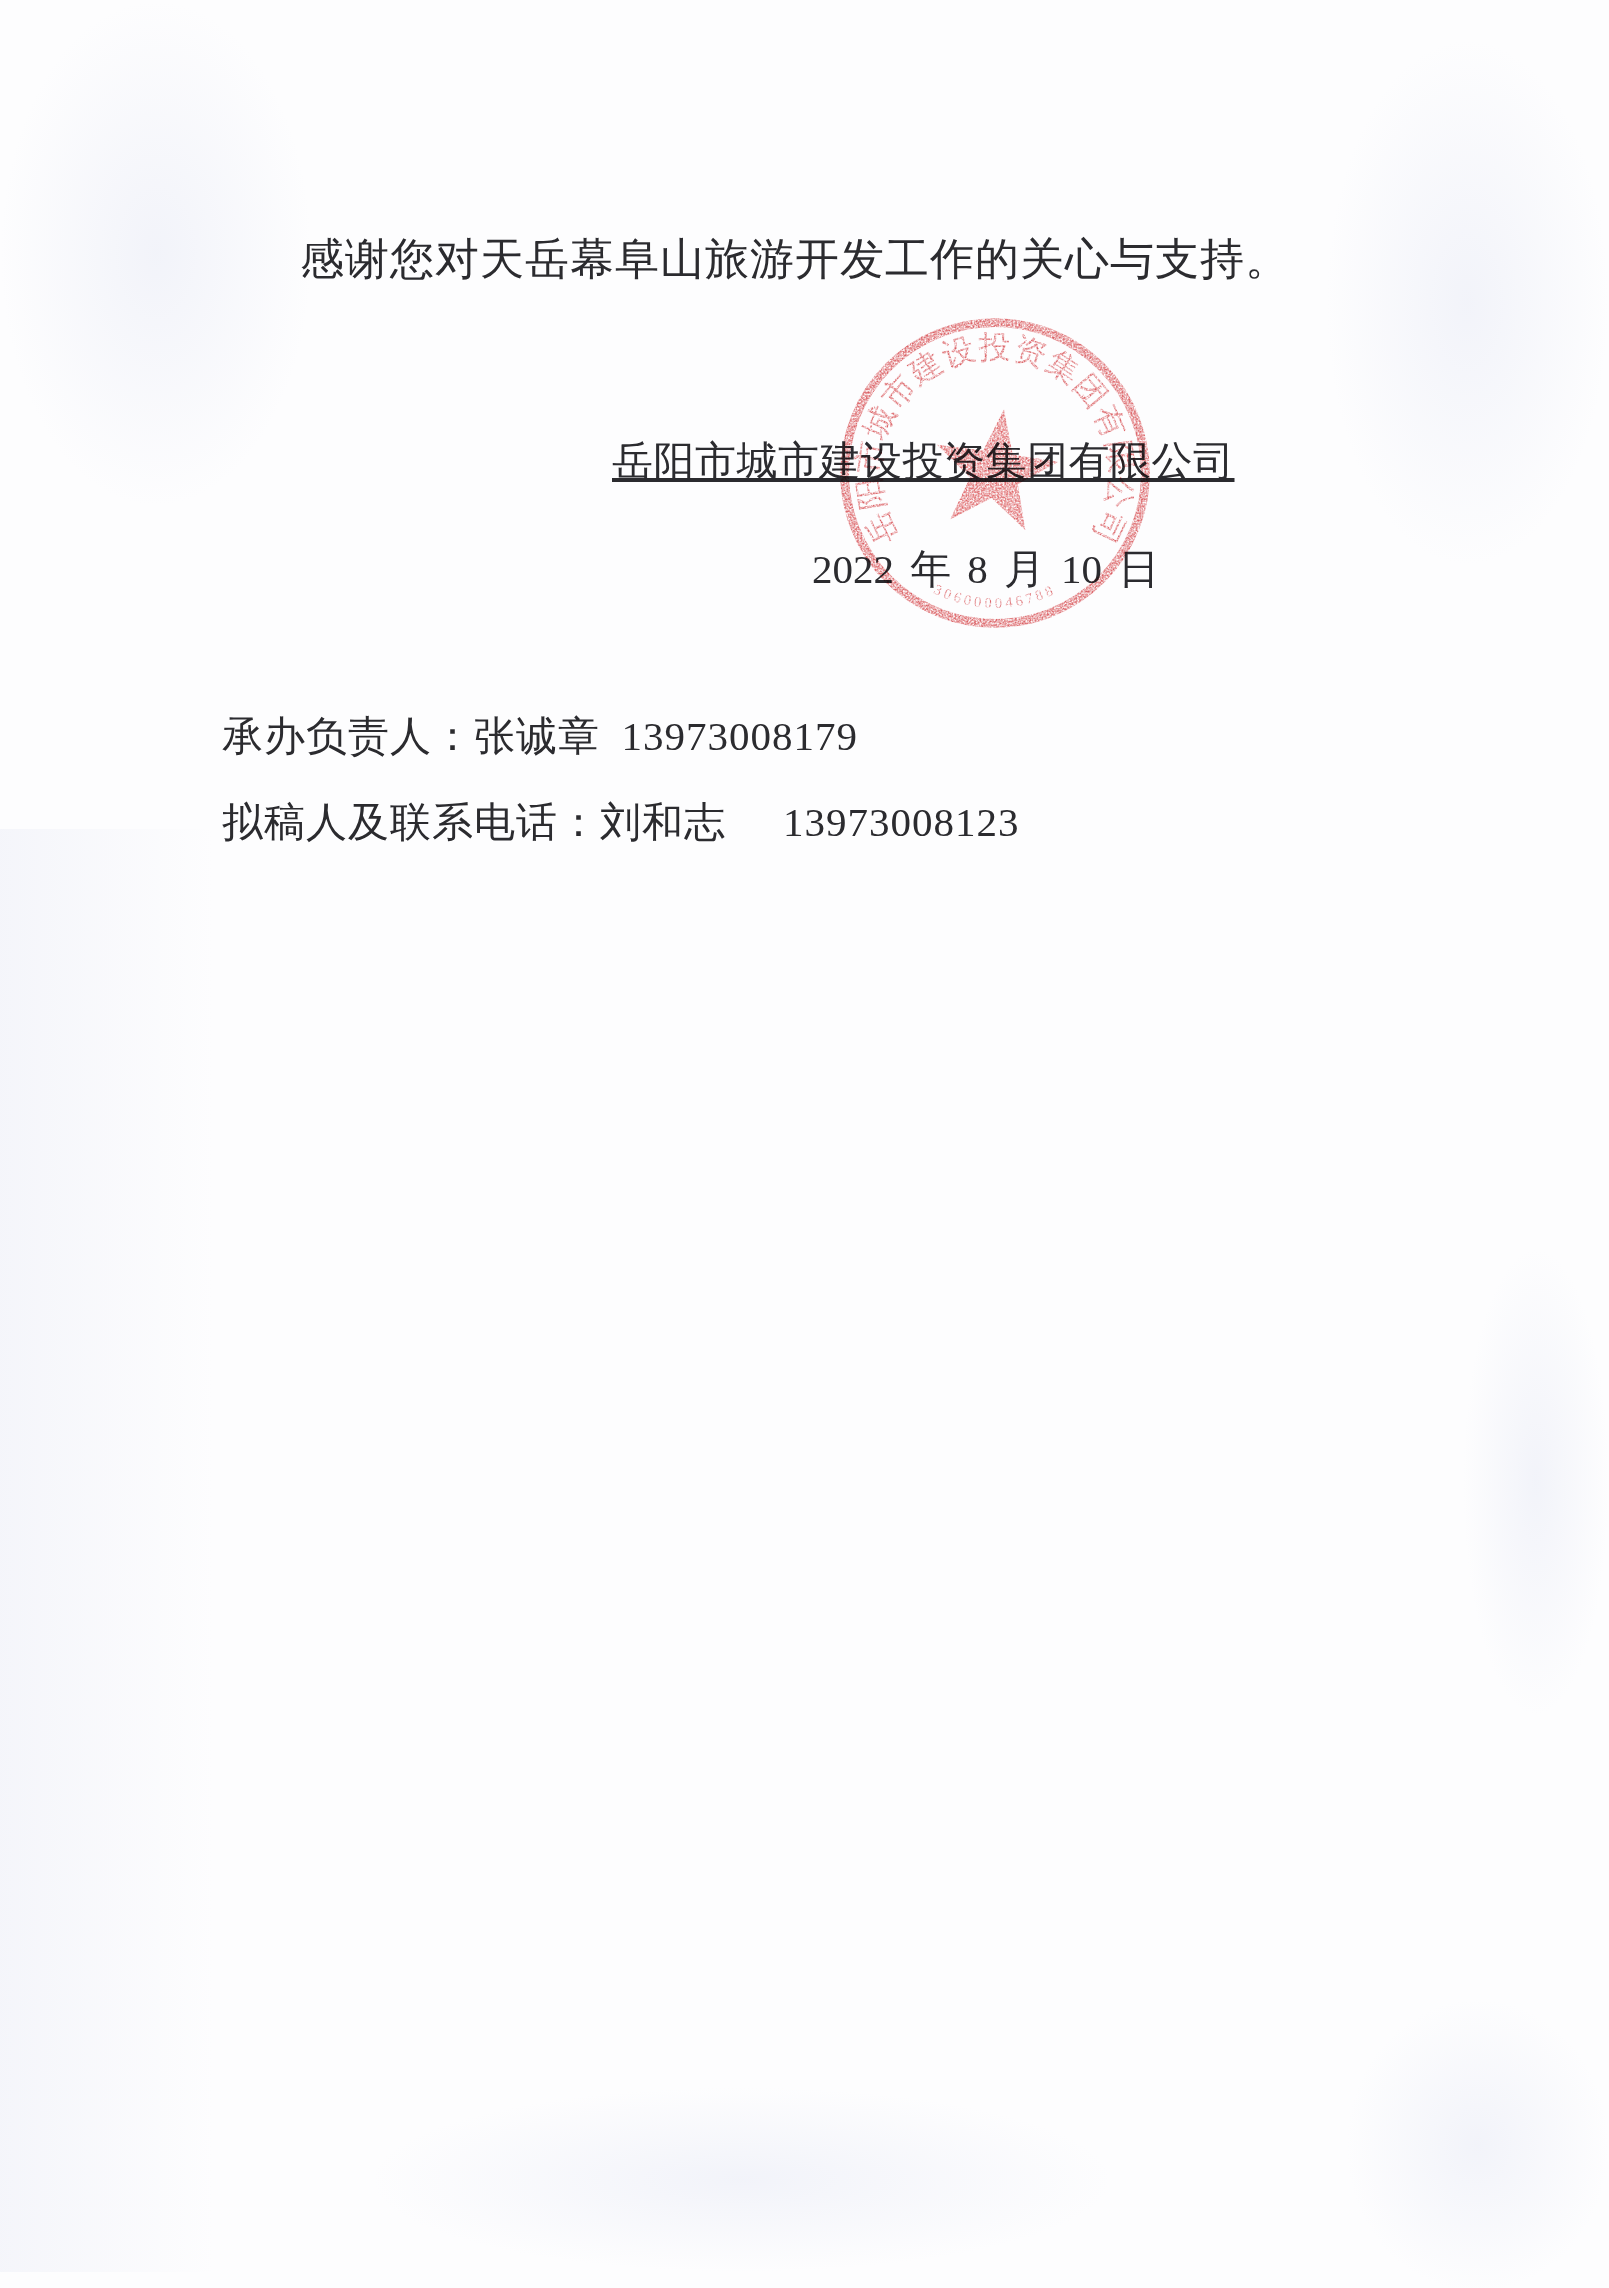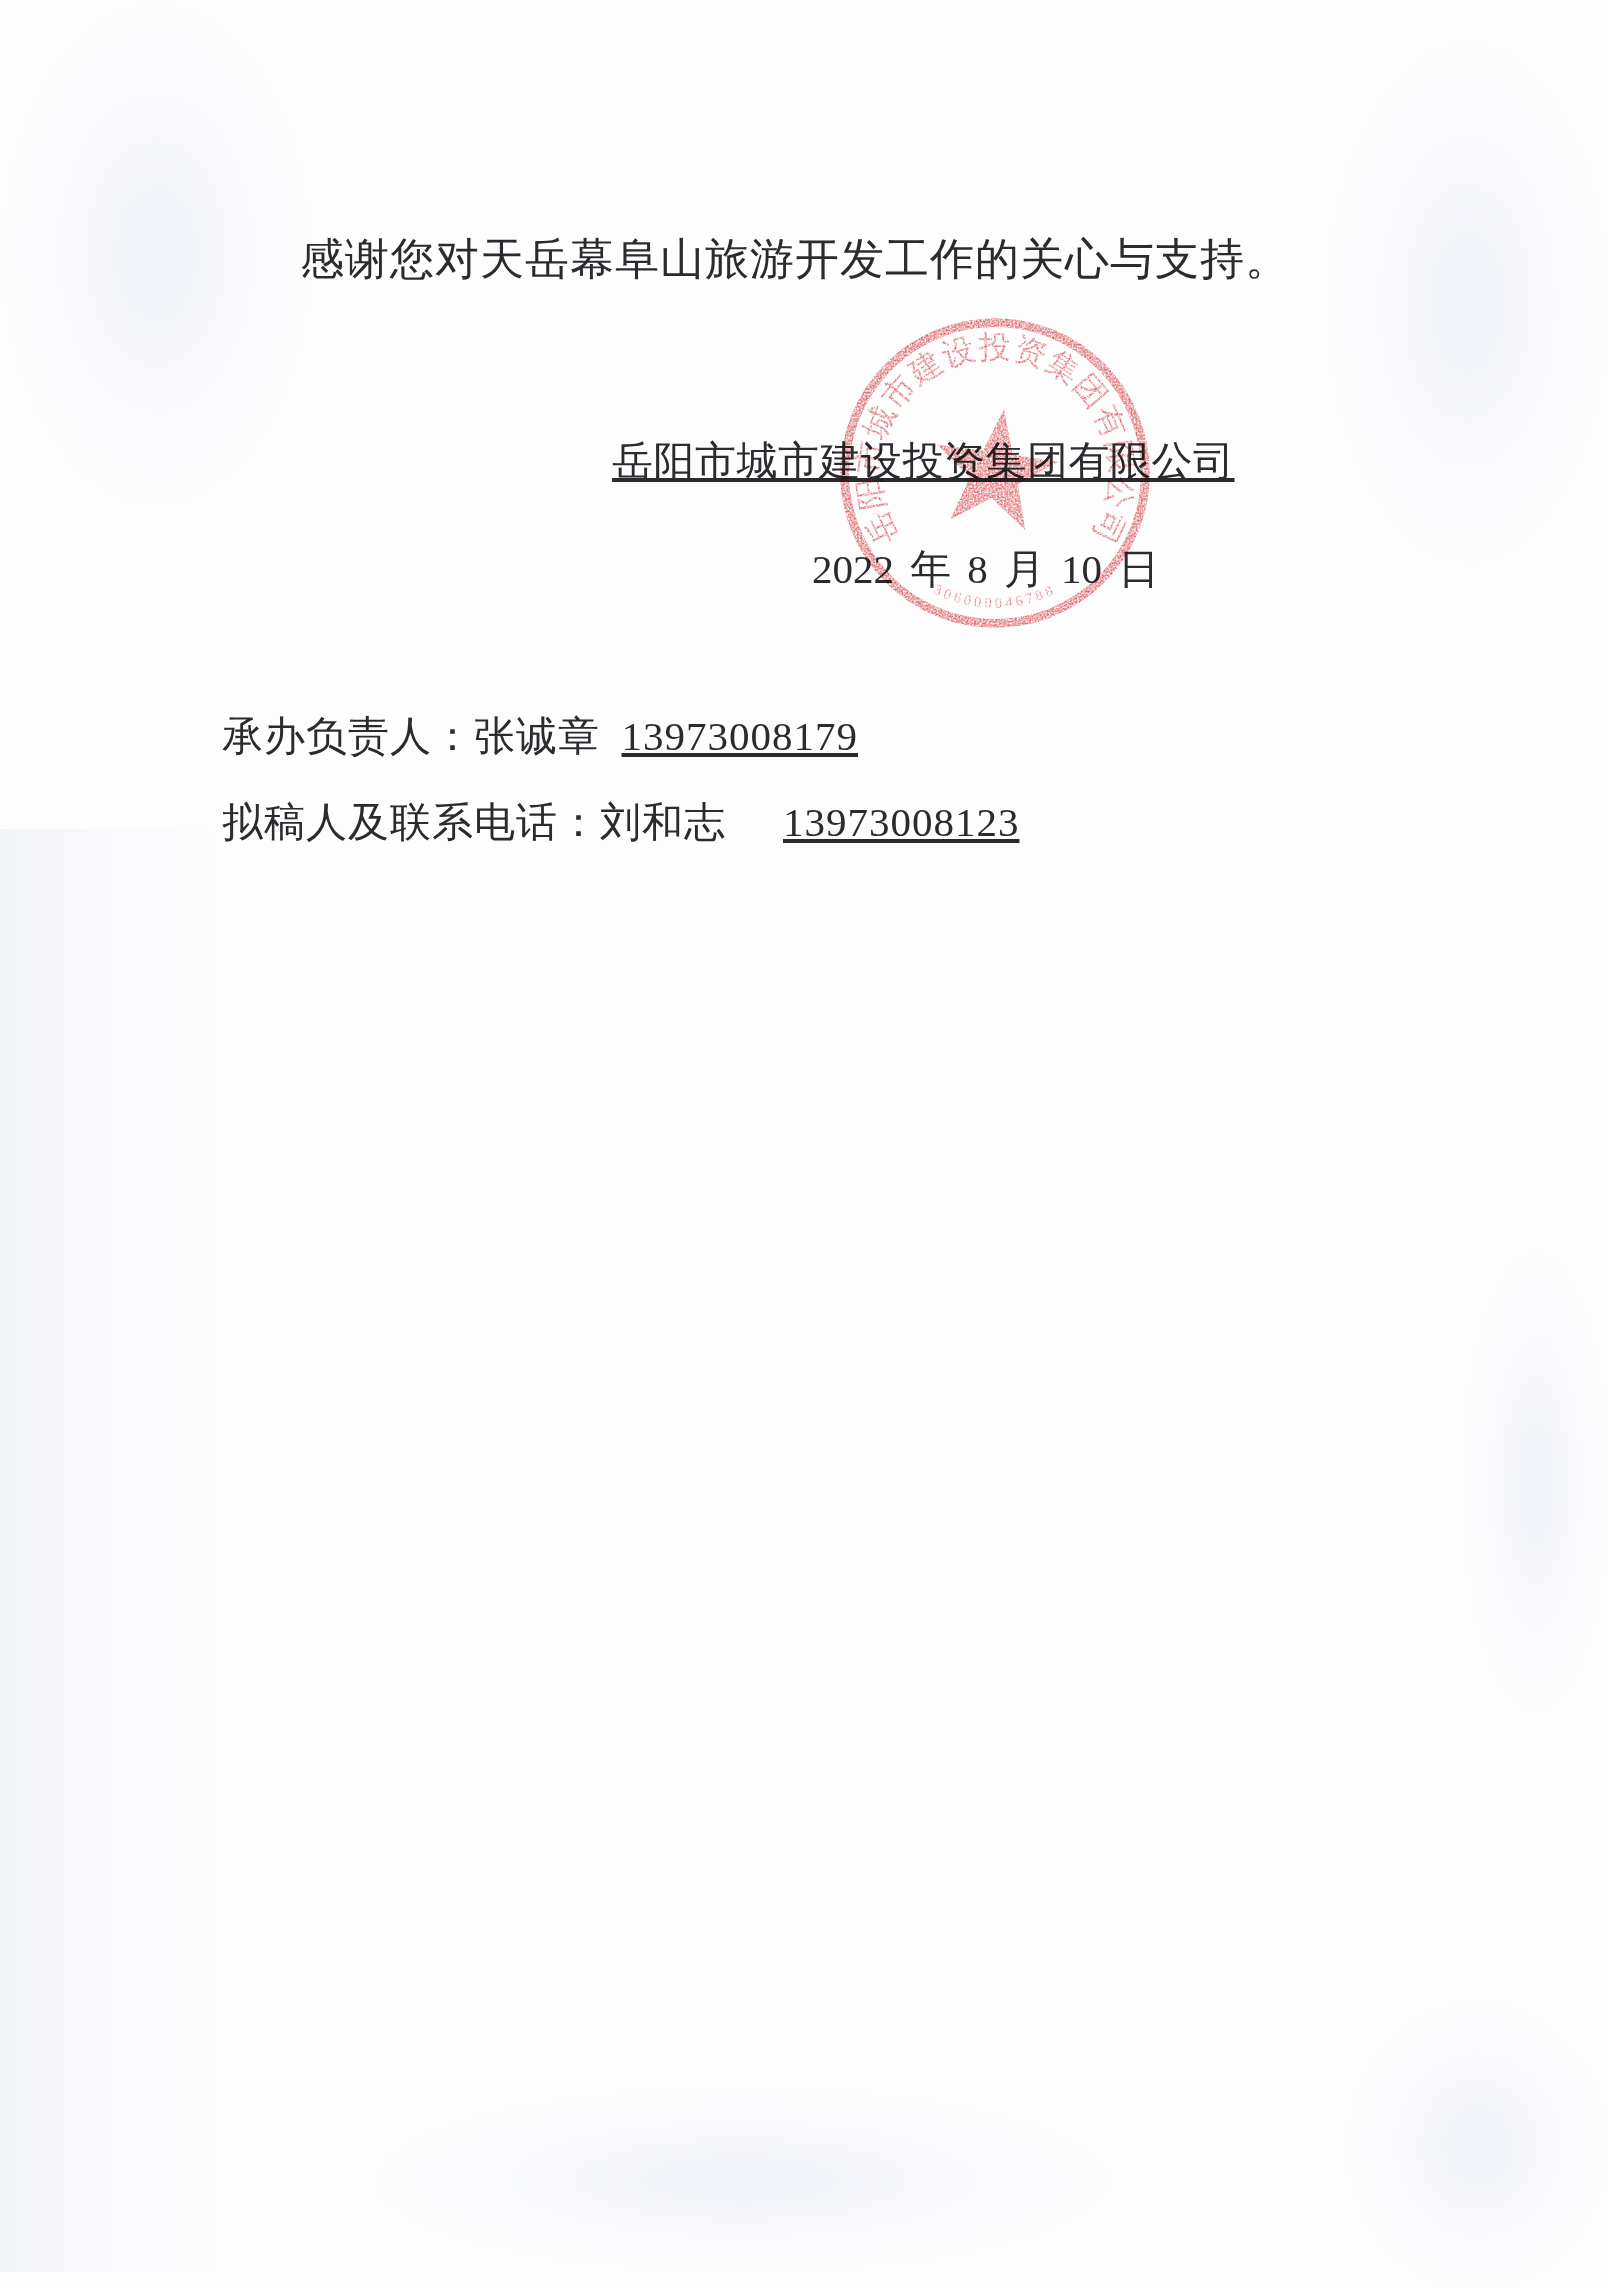--- a/index.html
+++ b/index.html
@@ -15,21 +15,21 @@
   .n-soft{background:radial-gradient(closest-side,rgba(198,205,232,0.20),rgba(198,205,232,0));}
   .n-streak{background:linear-gradient(90deg,rgba(200,206,232,0.16),rgba(200,206,232,0));}
 
   .line{position:absolute;white-space:nowrap;line-height:1.25;}
   .greeting{left:284px;top:232px;font-size:44px;letter-spacing:1px;margin-left:16px;}
   .company{left:612px;top:436px;font-size:41px;letter-spacing:0.5px;text-decoration:underline;}
   .date{left:812px;top:544px;font-size:41px;word-spacing:5.9px;}
   .contact{left:222px;font-size:41px;letter-spacing:1px;}
   .contact-1{top:711px;}
   .contact-2{top:797px;}
-  .contact .phone{font-size:41px;letter-spacing:1px;text-decoration:underline;}
+  .contact .phone{font-size:41px;letter-spacing:1px;}
   .contact-1 .phone{margin-left:21.5px;}
   .contact-2 .phone{margin-left:57px;margin-top:41px;}
 
   .seal{
     position:absolute;left:829px;top:307px;
     width:332px;height:332px;
     mix-blend-mode:multiply;
     opacity:0.88;
     z-index:3;
   }

